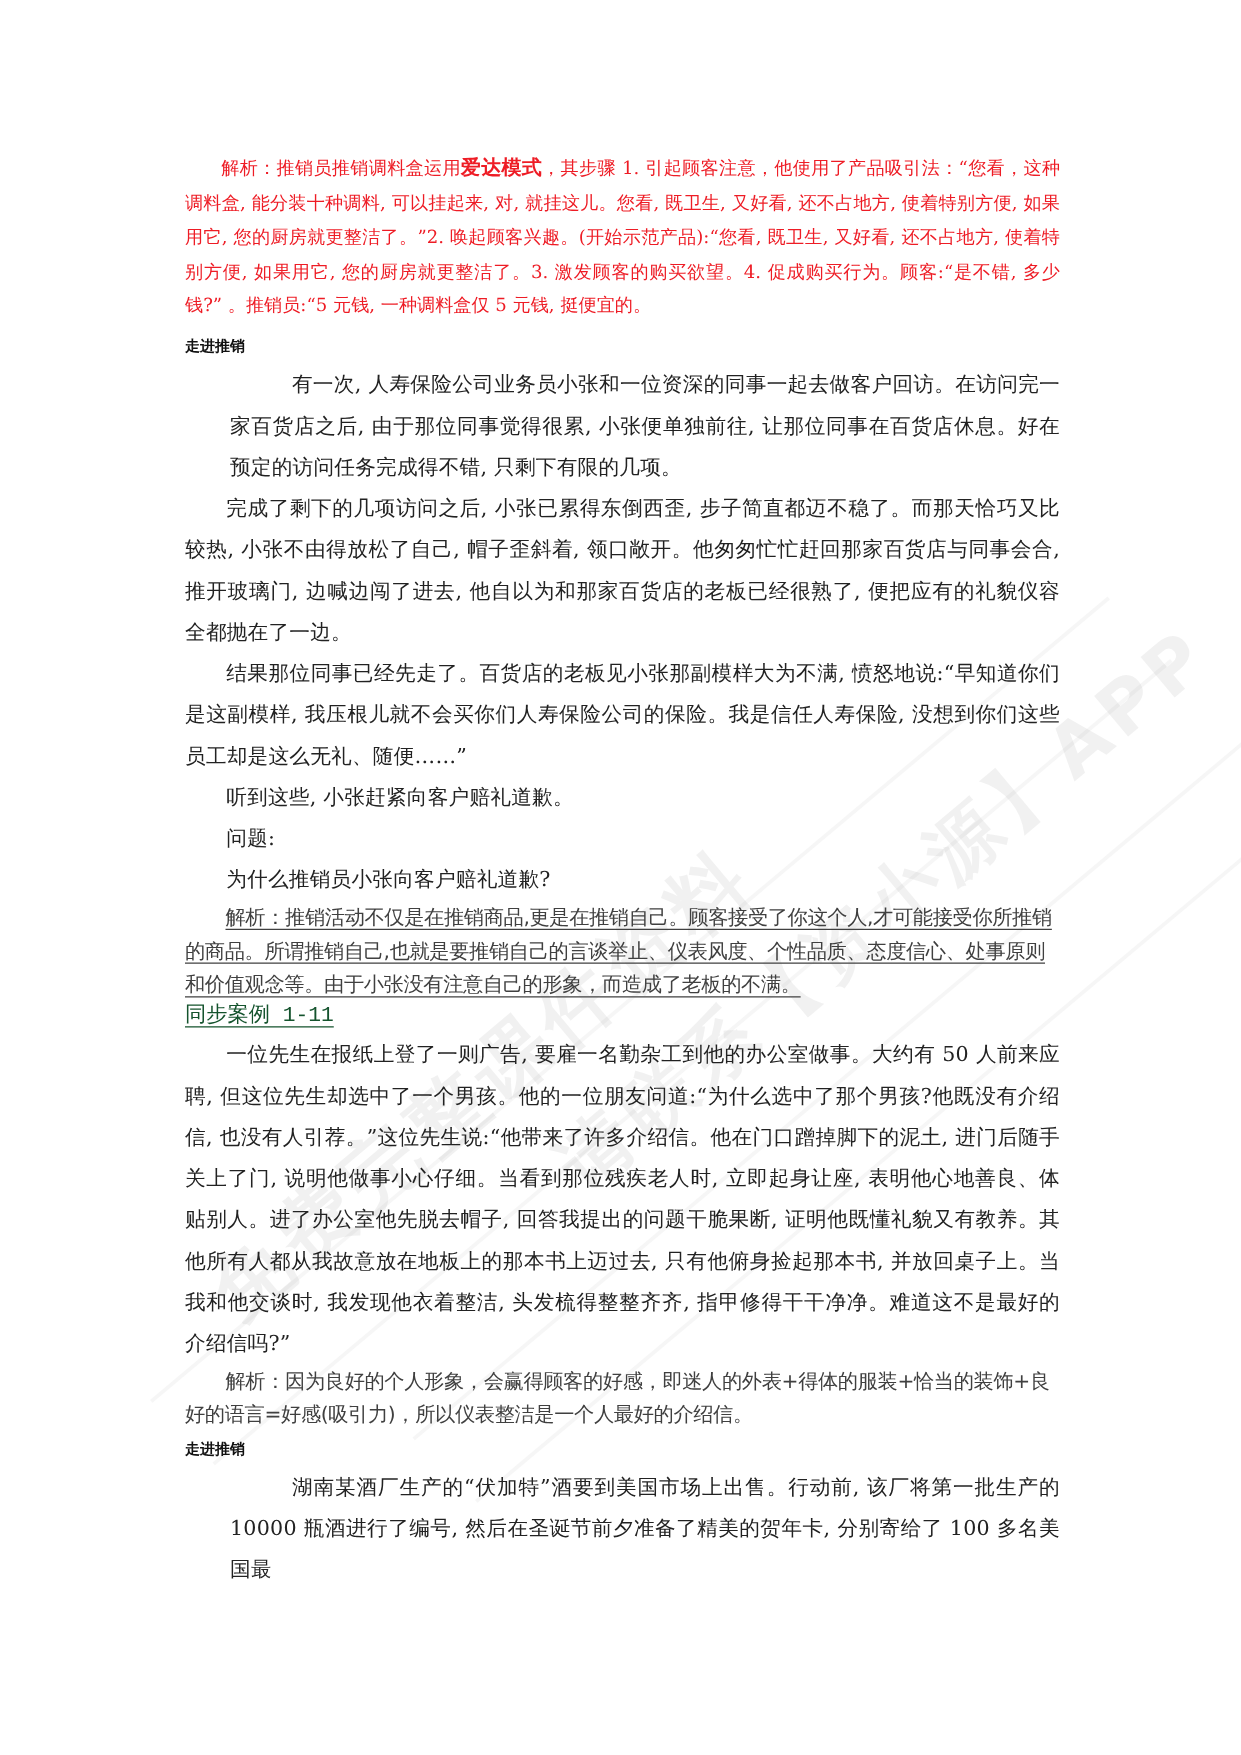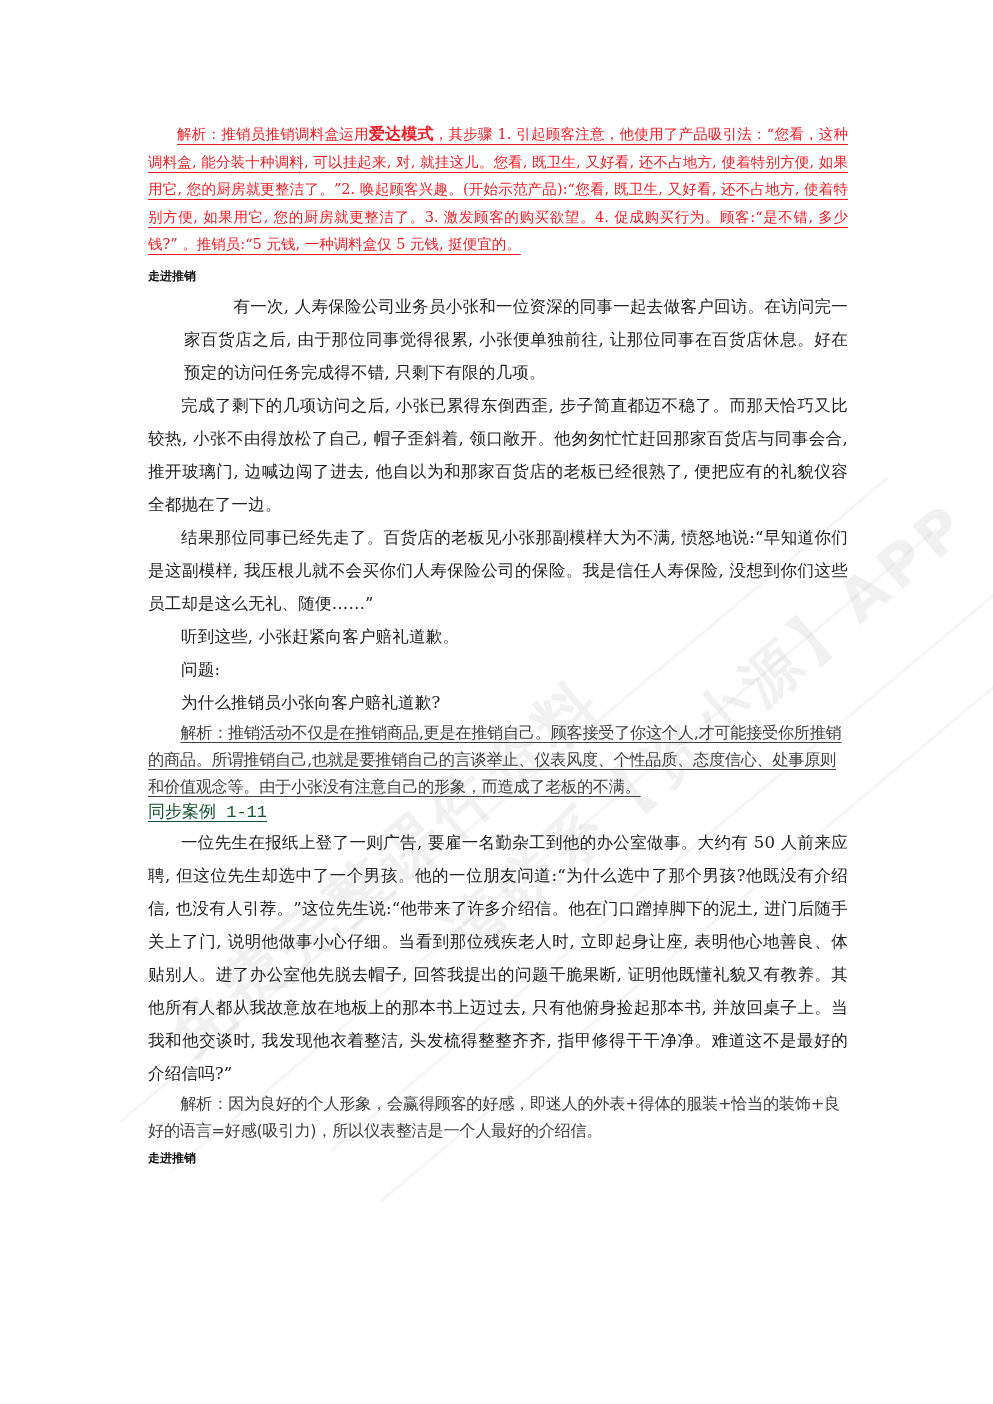--- a/index.html
+++ b/index.html
@@ -13,21 +13,21 @@
     .p-body {
       font-size: 16.5px; line-height: 33px; margin: 0; text-indent: 2em;
       letter-spacing: 0.2px; text-align: justify;
     }
     .p-body.indent3 { text-indent: 3em; margin-left: 36px; }
     .p-think { font-size: 16.5px; line-height: 33px; margin: 0 0 2px 0; text-indent: 2em; }
     .p-red-serif {
       font-size: 14.5px; line-height: 27.5px; margin: 0; color: #ee1c25;
       text-indent: 2em; text-align: justify;
     }
-    .p-red-serif .u { text-decoration: underline; text-decoration-color: #ee1c25; text-underline-offset: 5px; }
+    .p-red-serif .u { text-decoration-color: #ee1c25; text-underline-offset: 5px; }
     .p-red-serif .em {
       font-family: "DejaVu Sans", "Liberation Sans", sans-serif; font-weight: bold;
       font-size: 16px;
     }
     .p-red-sans {
       font-family: "DejaVu Sans", "Liberation Sans", sans-serif;
       font-size: 16.2px; line-height: 27px; margin: 0; color: #404040; text-indent: 2em;
       letter-spacing: -0.3px;
     }
     .p-red-sans.u, .case-title.u { text-decoration: underline; text-underline-offset: 4px; }
@@ -82,14 +82,15 @@
 
     <div class="case-title u">同步案例 1-11</div>
 
     <p class="p-body">一位先生在报纸上登了一则广告, 要雇一名勤杂工到他的办公室做事。大约有 50 人前来应聘, 但这位先生却选中了一个男孩。他的一位朋友问道:“为什么选中了那个男孩?他既没有介绍信, 也没有人引荐。”这位先生说:“他带来了许多介绍信。他在门口蹭掉脚下的泥土, 进门后随手关上了门, 说明他做事小心仔细。当看到那位残疾老人时, 立即起身让座, 表明他心地善良、体贴别人。进了办公室他先脱去帽子, 回答我提出的问题干脆果断, 证明他既懂礼貌又有教养。其他所有人都从我故意放在地板上的那本书上迈过去, 只有他俯身捡起那本书, 并放回桌子上。当我和他交谈时, 我发现他衣着整洁, 头发梳得整整齐齐, 指甲修得干干净净。难道这不是最好的介绍信吗?”</p>
 
 
     <p class="p-red-sans">解析：因为良好的个人形象，会赢得顾客的好感，即迷人的外表+得体的服装+恰当的装饰+良好的语言=好感(吸引力)，所以仪表整洁是一个人最好的介绍信。</p>
 
     <h2 class="heading">走进推销</h2>
 
+    <p class="p-body indent3">湖南某酒厂生产的“伏加特”酒要到美国市场上出售。行动前, 该厂将第一批生产的 10000 瓶酒进行了编号, 然后在圣诞节前夕准备了精美的贺年卡, 分别寄给了 100 多名美国最</p>
   </div>
 </div>
 
 </body></html>

